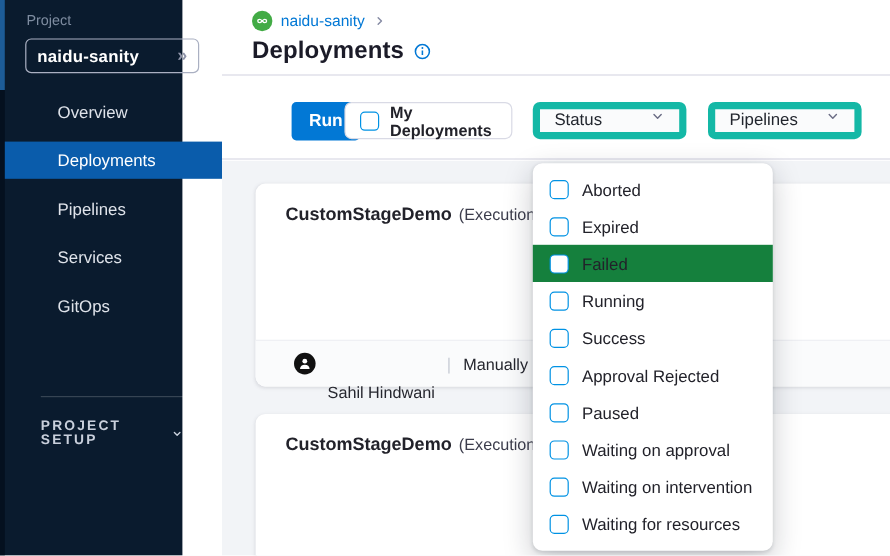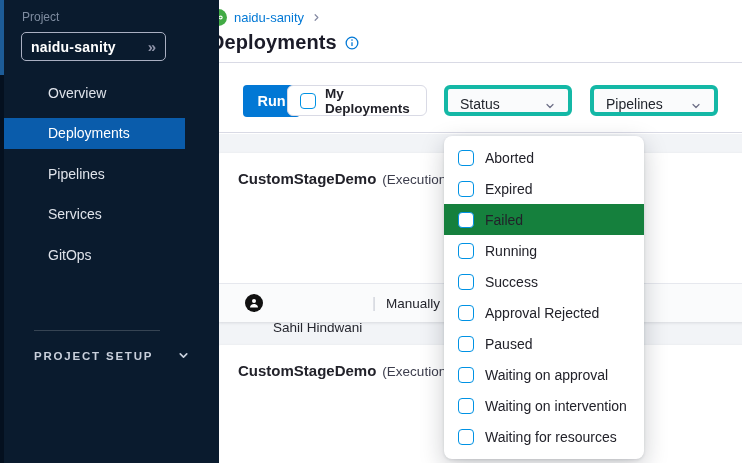--- a/index.html
+++ b/index.html
@@ -4,21 +4,21 @@
 <style>
   * { margin:0; padding:0; box-sizing:border-box; }
   body { font-family:"Liberation Sans","DejaVu Sans",sans-serif; background:#fff; }
   #app { position:relative; width:742px; height:463px; overflow:hidden; background:#fff; }
 
   
   .rail { position:absolute; left:0; top:0; width:4px; height:463px; background:#04101f; z-index:3; }
   .rail-top { position:absolute; left:0; top:0; width:4px; height:75px; background:#1d5c97; }
 
   
-  .sidebar { position:absolute; left:0; top:0; width:219px; height:463px; background:#0a1b2e; z-index:2; }
+  .sidebar { position:absolute; left:0; top:0; width:152px; height:463px; background:#0a1b2e; z-index:2; }
   .proj-label { position:absolute; left:22px; top:10px; font-size:12px; color:#7e8ca0; }
   .proj-input { position:absolute; left:21px; top:32px; width:145px; height:29px;
     border:1px solid #aab0c2; border-radius:5px; display:flex; align-items:center;
     padding:0 9px; color:#fff; }
   .proj-input .pname { font-size:14px; font-weight:600; letter-spacing:.2px; }
   .proj-input .expand { margin-left:auto; color:#8f94a9; font-size:15px; font-weight:700; }
   .nav { position:absolute; left:0; top:77px; width:185px; list-style:none; }
   .nav li { height:31px; margin-bottom:9.6px; display:flex; align-items:center;
     padding-left:48px; color:#dfe3ea; font-size:14px; cursor:pointer; }
   .nav li.active { background:#0a5cab; color:#fff; font-weight:500; }
@@ -43,21 +43,21 @@
   .run-btn { position:absolute; left:26px; top:21px; width:57px; height:32px; background:#0278d5;
     border:none; border-radius:4px; color:#fff; font-size:14.5px; font-weight:700;
     font-family:inherit; cursor:pointer;margin-left:32px; }
   .chip { position:absolute; left:102px; top:21px; width:140px; height:31px; background:#fff;
     border:1px solid #d9dae5; border-radius:6px; display:flex; align-items:center;
     padding-left:12px; gap:9px; cursor:pointer; }
   .chip .lbl { font-size:13.5px; font-weight:600; color:#22222a; }
   .cbox { width:16px; height:16px; border:1.6px solid #0092e4; border-radius:4px;
     background:#fff; flex:0 0 auto; }
   .select { position:absolute; top:21px; width:128px; height:31px; background:#fafbfc;
-    border:4px solid #14b8a6; border-radius:6px; display:flex; align-items:flex-end;
+    border:6px solid #14b8a6; border-radius:6px; display:flex; align-items:flex-start;
     justify-content:space-between; padding:0 12px; cursor:pointer; }
   .select .lbl { font-size:14px; color:#22262e; }
   .sel-status { left:259px; }
   .sel-pipelines { left:405px; }
 
   .content { position:absolute; left:0; top:134px; width:557px; height:329px; background:#f2f4f7; }
   .card { position:absolute; left:28px; right:-4px; background:#fff; border-radius:8px 0 0 8px;
     box-shadow:0 1px 3px rgba(96,97,112,.18); }
   .card1 { top:19px; height:169px; }
   .card2 { top:211px; height:170px; }

